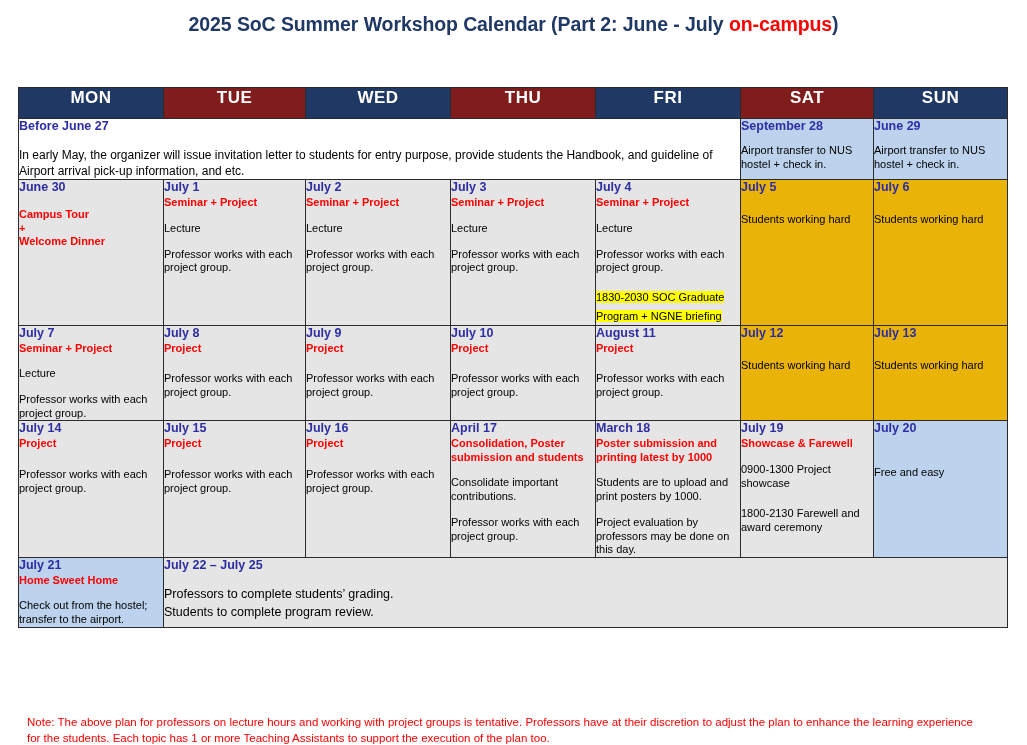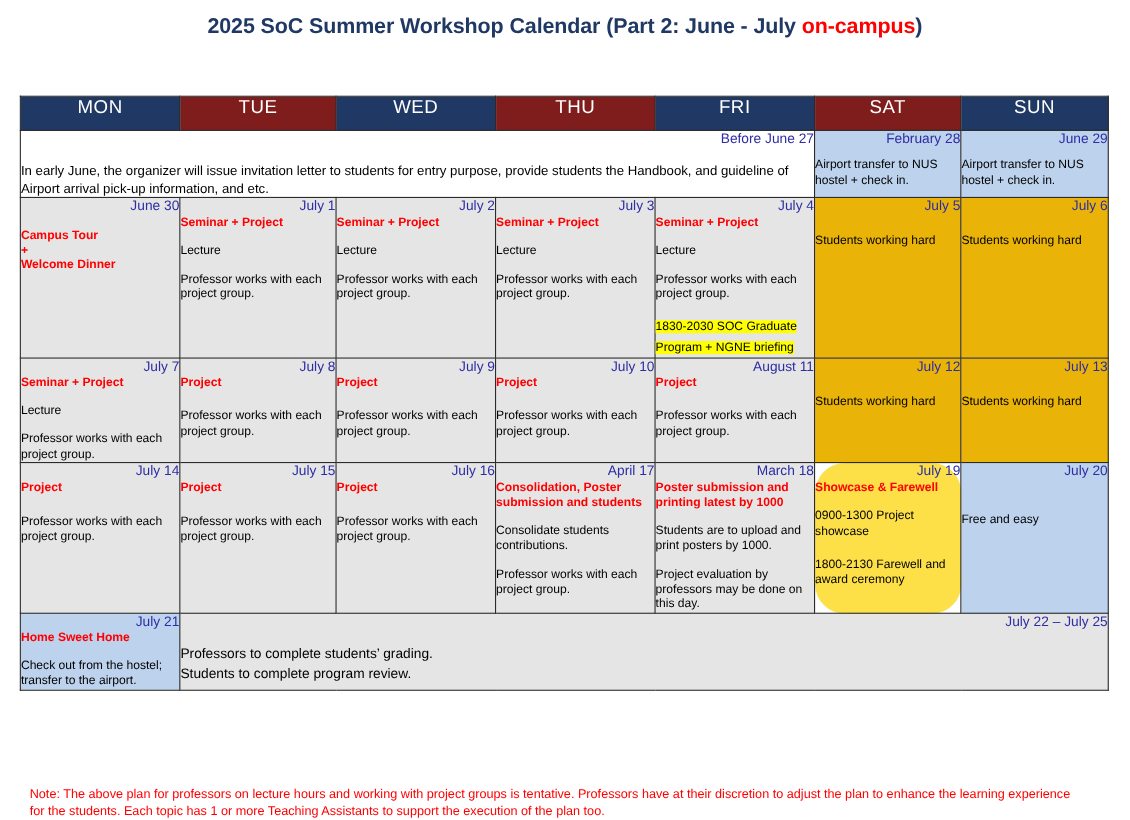--- a/index.html
+++ b/index.html
@@ -67,44 +67,43 @@
   col.c-sat { width: 133px; }
   col.c-sun { width: 134px; }
 
   
   .dayhead {
     height: 30px;
     text-align: center;
     vertical-align: middle;
     color: #ffffff;
     font-size: 17px;
-    font-weight: normal;
+    font-weight: bold;
     letter-spacing: 0.5px;
   }
   .dayhead.navy   { background: #1F3864; }
   .dayhead.orange { background: #7f1d1d; }
 
   
   .cell {
     padding: 7px 7px 6px 7px;
     line-height: 1.18;
   }
   .bg-cream { background: #e5e5e5; }
   .bg-blue  { background: #BDD2EC; }
   .bg-green { background: #eab308; margin-left: 39px; }
-  .bg-gold  { background: #fde047; border-radius: 27px; }
+  .bg-gold  { background: #e5e5e5; }
   .bg-white { background: #ffffff; }
 
   .date {
     font-size: 12.5px;
-    font-weight: normal;
+    font-weight: bold;
     color: #2D2DA5;
     margin: 0 0 1px 0;
     line-height: 1.2;
-    text-align: right;
   }
   .subtitle {
     font-size: 11px;
     font-weight: bold;
     color: #FF0000;
     margin: 0;
     line-height: 1.22;
   }
   .body-text {
     font-size: 11px;
@@ -184,24 +183,24 @@
           <th class="dayhead navy">SUN</th>
         </tr>
       </thead>
 
       <tbody>
 
         <tr>
           <td class="cell bg-white" colspan="5">
             <p class="date">Before June 27</p>
             <div class="gap-md"></div>
-            <p class="intro-text">In early June, the organizer will issue invitation letter to students for entry purpose, provide students the Handbook, and guideline of Airport arrival pick-up information, and etc.</p>
+            <p class="intro-text">In early May, the organizer will issue invitation letter to students for entry purpose, provide students the Handbook, and guideline of Airport arrival pick-up information, and etc.</p>
           </td>
           <td class="cell bg-blue">
-            <p class="date">February 28</p>
+            <p class="date">September 28</p>
             <div class="gap-sm"></div>
             <p class="body-text">Airport transfer to NUS hostel + check in.</p>
           </td>
           <td class="cell bg-blue">
             <p class="date">June 29</p>
             <div class="gap-sm"></div>
             <p class="body-text">Airport transfer to NUS hostel + check in.</p>
           </td>
         </tr>
 
@@ -320,21 +319,21 @@
           <td class="cell bg-cream">
             <p class="date">July 16</p>
             <p class="subtitle">Project</p>
             <div class="gap-lg"></div>
             <p class="body-text">Professor works with each project group.</p>
           </td>
           <td class="cell bg-cream">
             <p class="date">April 17</p>
             <p class="subtitle">Consolidation, Poster submission and students</p>
             <div class="gap-md"></div>
-            <p class="body-text">Consolidate students contributions.</p>
+            <p class="body-text">Consolidate important contributions.</p>
             <div class="gap-md"></div>
             <p class="body-text">Professor works with each project group.</p>
           </td>
           <td class="cell bg-cream">
             <p class="date">March 18</p>
             <p class="subtitle">Poster submission and printing latest by 1000</p>
             <div class="gap-md"></div>
             <p class="body-text">Students are to upload and print posters by 1000.</p>
             <div class="gap-md"></div>
             <p class="body-text">Project evaluation by professors may be done on this day.</p>

